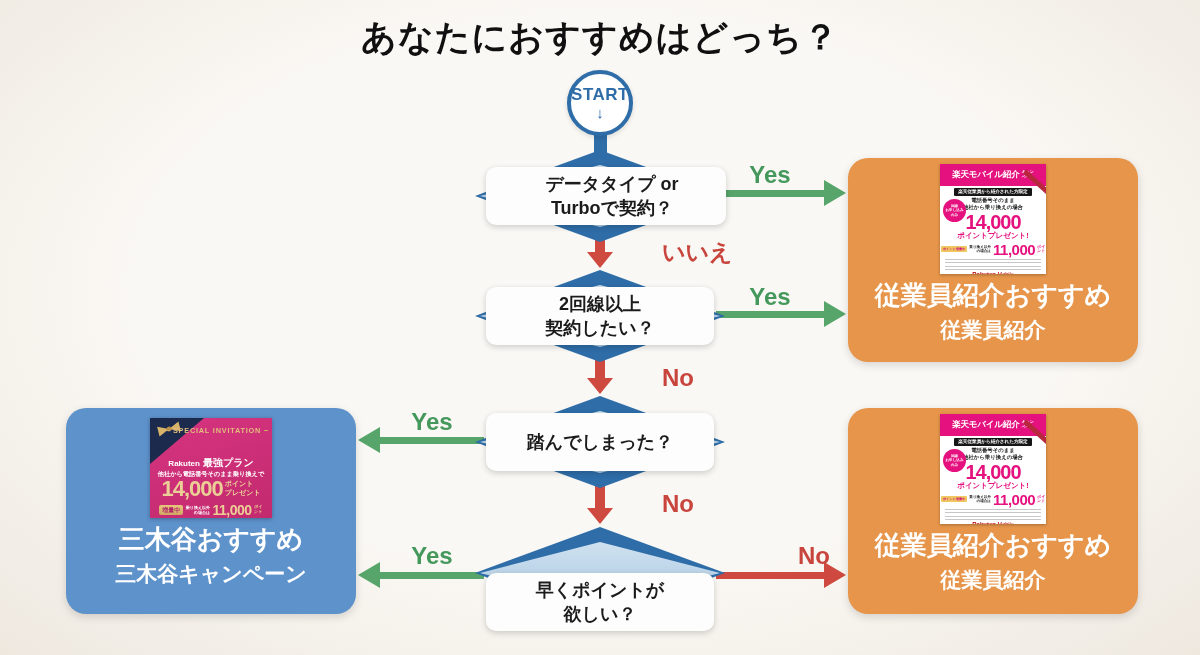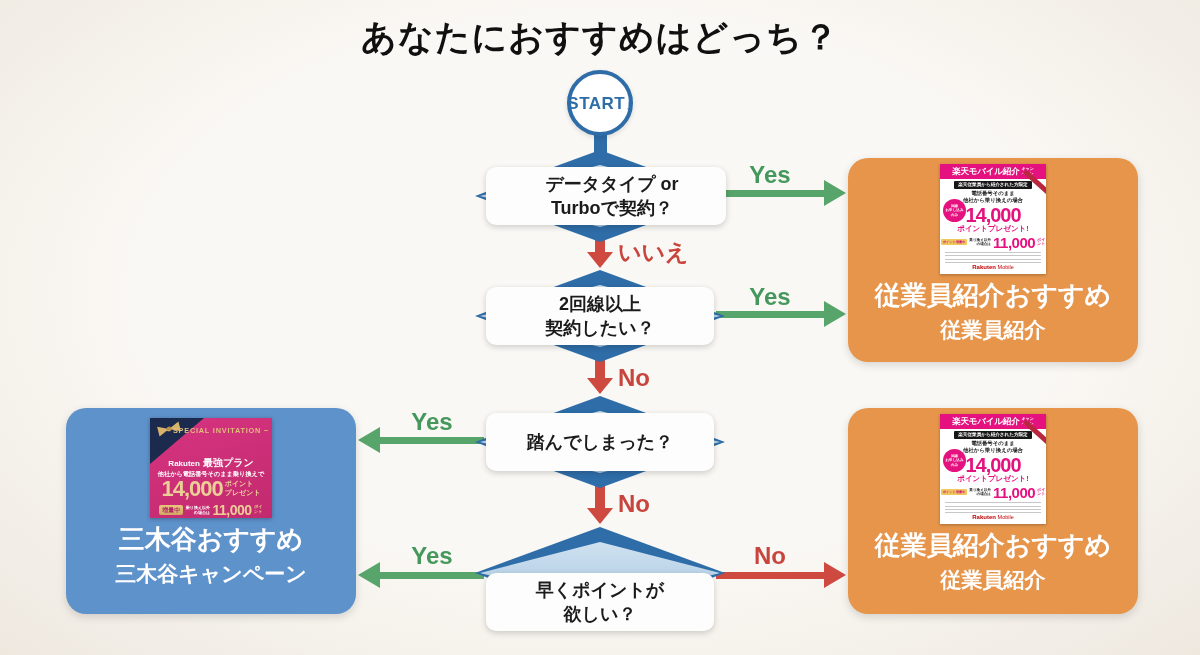--- a/index.html
+++ b/index.html
@@ -12,21 +12,21 @@
 
   .title{
     position:absolute;left:0;right:0;top:14px;text-align:center;
     font-size:35px;font-weight:900;color:#101010;letter-spacing:1px;z-index:5;
   }
 
   
   .start{
     position:absolute;left:567px;top:70px;width:66px;height:66px;border-radius:50%;
     background:#fff;border:4px solid #2e6da8;box-sizing:border-box;z-index:3;
-    display:flex;flex-direction:row;align-items:center;justify-content:center;
+    display:flex;flex-direction:column;align-items:center;justify-content:center;
     box-shadow:0 2px 5px rgba(0,0,0,.12);
     text-align:center;
   }
   .start .s1{color:#2e6da8;font-weight:800;font-size:17px;letter-spacing:.5px;line-height:1;}
   .start .s2{color:#2e6da8;font-weight:900;font-size:15px;line-height:1;margin-top:2px;}
   .stem{position:absolute;left:594px;top:132px;width:13px;height:24px;background:#2e6da8;z-index:2;}
 
   
   .diamond{
     position:absolute;left:475px;width:250px;height:92px;z-index:2;
@@ -56,39 +56,39 @@
   .harrow.r::after{
     content:"";position:absolute;left:100%;top:-10px;
     border:13px solid transparent;border-right:0;border-left:22px solid var(--c);
   }
   .harrow.l::before{
     content:"";position:absolute;right:100%;top:-10px;
     border:13px solid transparent;border-left:0;border-right:22px solid var(--c);
   }
   .lab{position:absolute;font-weight:700;font-size:24px;line-height:1;z-index:4;text-align:center;}
   .lab.green{color:#44985c;}
-  .lab.red{color:#c8453d;}
+  .lab.red{color:#c8453d;margin-left:44px;}
 
   
   .rbox{
     position:absolute;width:290px;border-radius:20px;z-index:2;color:#fff;
     display:flex;flex-direction:column;align-items:center;text-align:center;
     box-shadow:0 3px 9px rgba(0,0,0,.14);
   }
   .rbox.orange{background:#e6954a;}
   .rbox.blue{background:#5e92cb;}
   .rbox .btitle{font-size:26px;font-weight:800;margin-top:7px;line-height:1.15;}
   .rbox .bsub{font-size:21px;font-weight:600;margin-top:7px;line-height:1.1;}
 
   
   .ep{
     width:106px;height:110px;background:#fff;margin-top:6px;position:relative;overflow:hidden;
     box-shadow:0 1px 3px rgba(0,0,0,.28);text-align:center;color:#222;flex:none;
   }
-  .ep-head{background:#e5117f;color:#fff;height:15px;display:flex;align-items:center;justify-content:center;gap:2px;font-weight:800;}
+  .ep-head{background:#e5117f;color:#fff;height:22px;display:flex;align-items:center;justify-content:center;gap:2px;font-weight:800;}
   .ep-head .h1{font-size:8.5px;letter-spacing:-.2px;}
   .ep-head .h2{font-size:4px;line-height:1.15;text-align:left;font-weight:700;}
   .ep-ribbon{position:absolute;top:17px;right:-10px;width:36px;height:5px;background:#b8273e;transform:rotate(42deg);}
   .ep-limited{margin:1.5px auto 0;width:fit-content;background:#161616;color:#fff;font-size:4.6px;font-weight:700;padding:1.5px 4px;border-radius:1px;}
   .ep-cond{font-size:5.4px;font-weight:700;line-height:1.3;margin-top:1.5px;}
   .ep-badge{
     position:absolute;left:3px;top:35px;width:23px;height:23px;border-radius:50%;
     background:#e5117f;color:#fff;font-size:3.6px;font-weight:700;line-height:1.25;
     display:flex;flex-direction:column;align-items:center;justify-content:center;
   }

